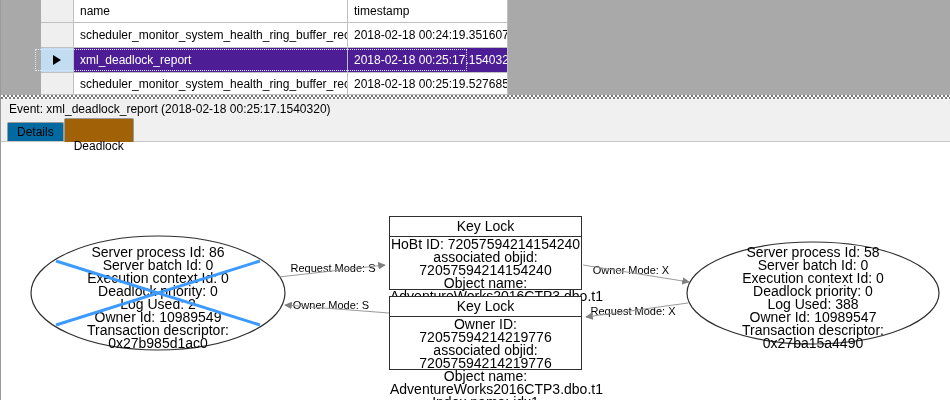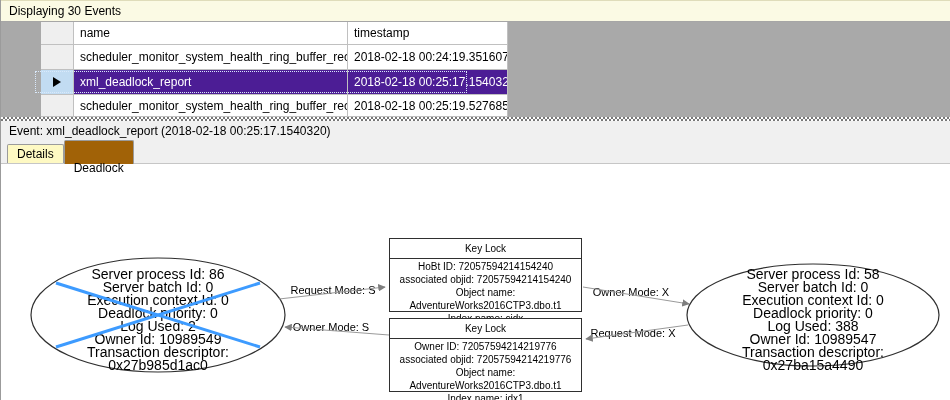--- a/index.html
+++ b/index.html
@@ -39,45 +39,42 @@
   .splitter{height:4px;
     background:repeating-conic-gradient(#777 0% 25%,#fff 0% 50%) 0 0/4px 4px;}
   
   .event-bar{height:20px;background:#f0f0f0;display:flex;align-items:center;
     padding-left:8px;}
   
   .tabstrip{height:23px;background:#f0f0f0;display:flex;align-items:flex-end;
     padding-left:6px;border-bottom:1px solid #c6c6c6;box-sizing:border-box;}
   .tab{box-sizing:border-box;border:1px solid #9b9b9b;border-bottom:none;
     border-radius:2px 2px 0 0;padding:2px 9px 3px 9px;cursor:default;}
-  .tab.inactive{background:#fef9c3;height:19px;}
+  .tab.inactive{background:#0369a1;height:19px;}
   .tab.active{background:#a16207;height:23px;margin-bottom:-1px;
     padding-top:20px;z-index:2;position:relative;}
   
   .canvas{position:relative;width:950px;height:236px;background:#fff;}
   .canvas svg{position:absolute;left:0;top:0;}
   .svg-over{pointer-events:none;z-index:3;}
   .node-text{position:absolute;z-index:2;text-align:center;font-size:14px;
     line-height:13px;color:#000;}
   .rect-node{position:absolute;z-index:2;width:193px;height:74px;
     border:1px solid #2f2f2f;background:#fff;box-sizing:border-box;
-    text-align:center;font-size:10px;line-height:13px;}
+    text-align:center;font-size:14px;line-height:13px;}
   .rect-node .title{height:19px;line-height:19px;border-bottom:1px solid #2f2f2f;}
   .rect-node .body{padding-top:1px;}
   .edge-label{position:absolute;z-index:2;transform:translate(-50%,-50%);
     font-size:11px;white-space:nowrap;color:#000;}
 </style>
 </head>
 <body>
 
 <div class="app">
 
-  <div class="count-bar">
-    <span>Displaying 30 Events</span>
-  </div>
 
   <div class="grid">
     <div class="grid-row head">
       <div class="cell sel"></div>
       <div class="cell name">name</div>
       <div class="cell ts">timestamp</div>
     </div>
     <div class="grid-row body">
       <div class="cell sel"></div>
       <div class="cell name">scheduler_monitor_system_health_ring_buffer_recorded</div>

